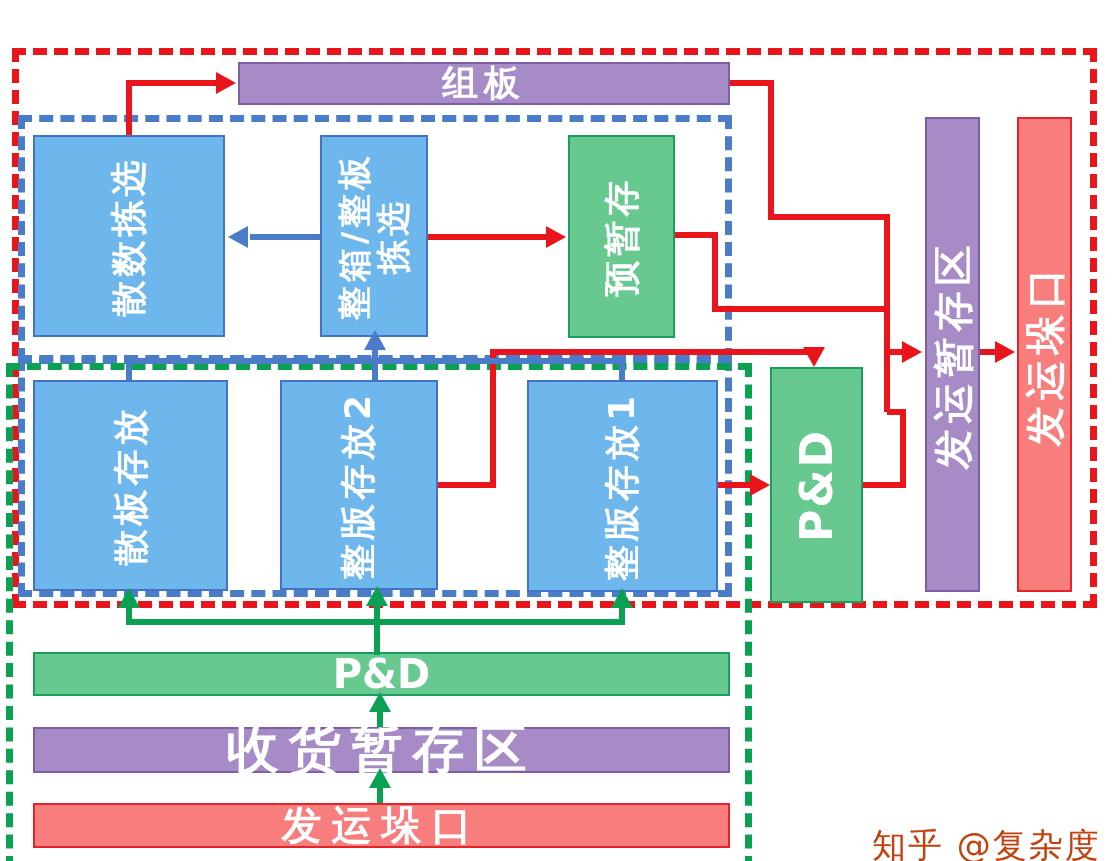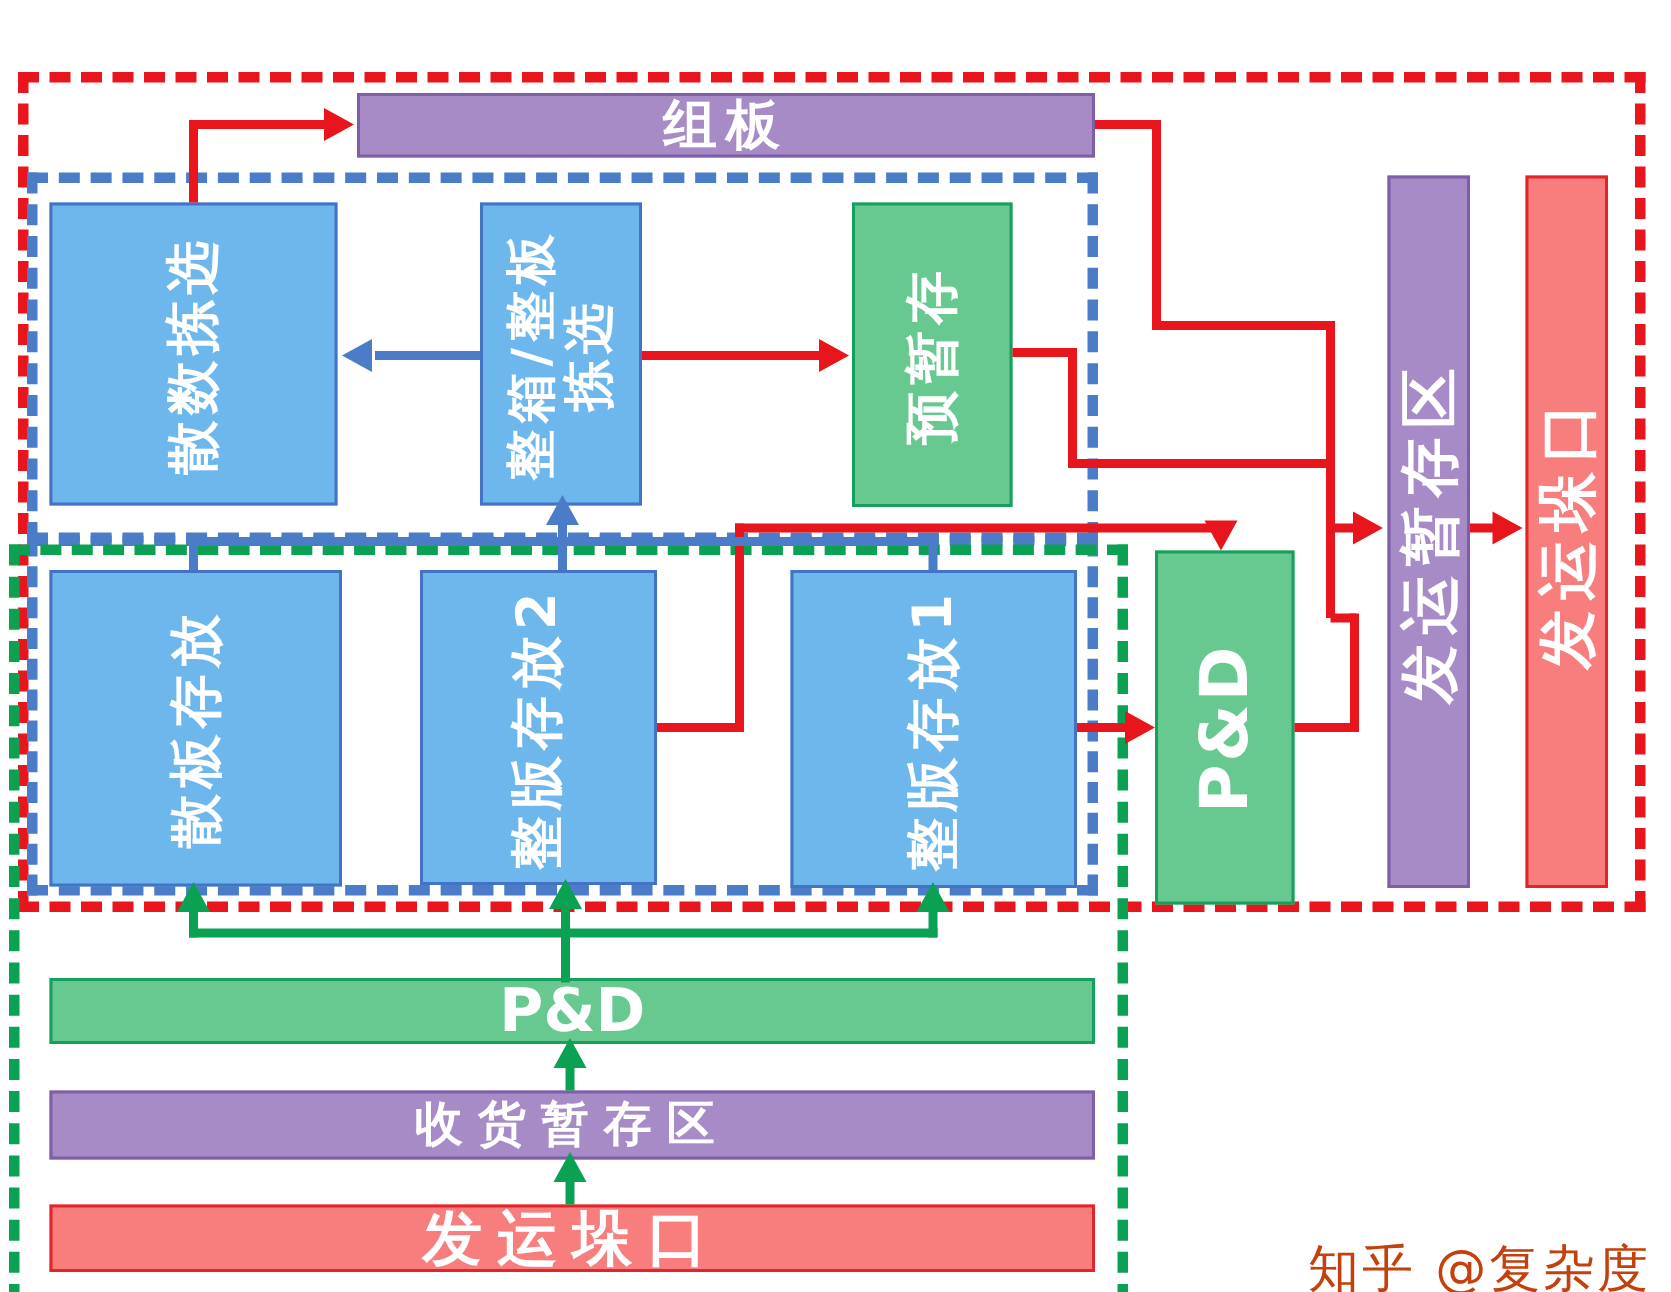--- a/index.html
+++ b/index.html
@@ -80,21 +80,21 @@
   </div>
 
   <div class="box f-pink" style="left:1017px;top:87px;width:55px;height:475px;font-size:40px;">
     <span class="vt" style="letter-spacing:6px;">发运垛口</span>
   </div>
 
   <div class="box f-green" style="left:33px;top:622px;width:697px;height:44px;font-size:40px;">
     <span>P&amp;D</span>
   </div>
 
-  <div class="box f-purple" style="left:33px;top:697px;width:697px;height:46px;font-size:32px;letter-spacing:10px;">
+  <div class="box f-purple" style="left:33px;top:697px;width:697px;height:46px;font-size:52px;letter-spacing:10px;">
     <span>收货暂存区</span>
   </div>
 
   <div class="box f-pink" style="left:33px;top:773px;width:697px;height:45px;font-size:40px;letter-spacing:10px;">
     <span>发运垛口</span>
   </div>
 
   <div class="seg c-red" style="left:126px;top:53px;width:6px;height:52px;"></div>
   <div class="seg c-red" style="left:126px;top:50px;width:90px;height:6px;"></div>
   <div class="tri right red" style="left:216px;top:42px;"></div>

